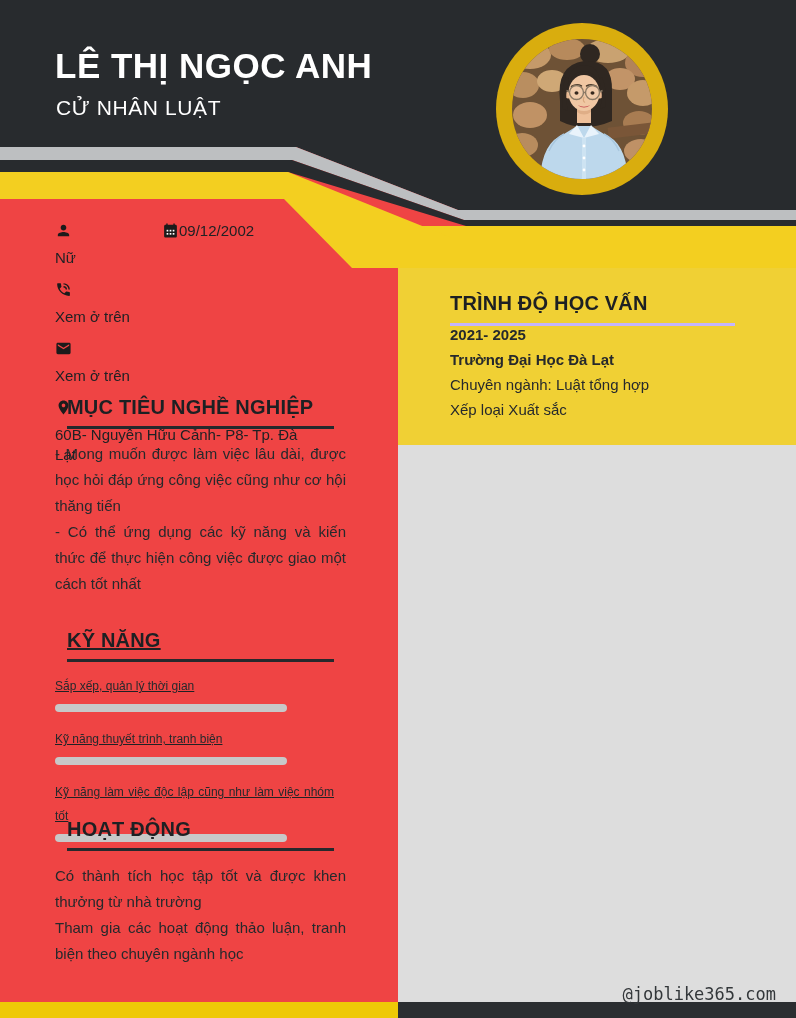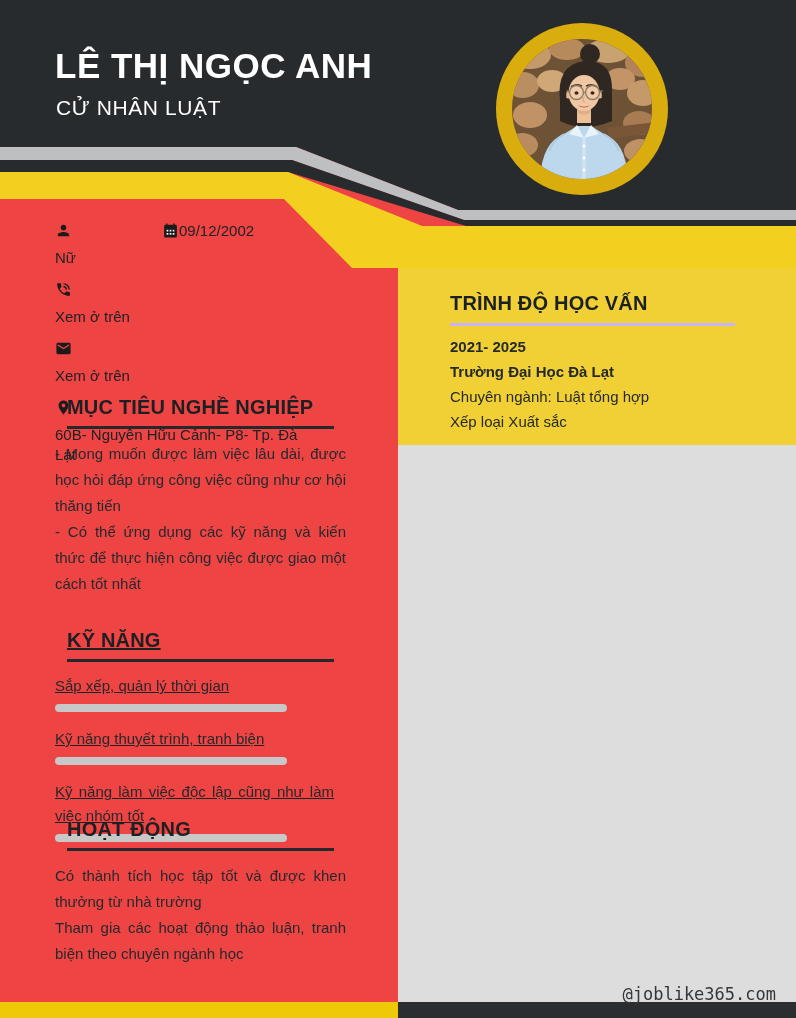--- a/index.html
+++ b/index.html
@@ -37,31 +37,31 @@
     margin:12px;font-size:20px;font-weight:700;letter-spacing:.2px;color:#1d2023;
     padding-bottom:7px;border-bottom:3px solid #26292c;
   }
   .sec .body{margin-top:9px;}
   .sec .body p{margin:0;font-size:15px;line-height:26px;text-align:justify;color:#26292c;}
   #objective{top:384px;}
   #skills{top:617px;text-decoration:underline;}
   #activities{top:806px;}
 
   .skill{margin-top:10px;}
-  .skill .lbl{margin:0 12px 6px 0;font-size:15px;line-height:24px;text-align:justify;color:#26292c;}
+  .skill .lbl{margin:0 12px 6px 0;font-size:12px;line-height:24px;text-align:justify;color:#26292c;}
   .skill .bar{width:232px;height:8px;border-radius:4px;background:#c8c8c8;margin-bottom:15px;}
 
   
   #education{position:absolute;left:450px;top:292px;width:285px;}
   #education h2{
     margin:0;font-size:20px;font-weight:700;letter-spacing:.2px;color:#1d2023;
     padding-bottom:8px;border-bottom:3px solid #c4b5fd;
   }
   .edu-line{margin-top:9px;font-size:15px;line-height:16px;color:#26292c;}
-  .edu-line.first{margin-top:13px;}
+  .edu-line.first{margin-top:1px;}
   .edu-line.b{font-weight:700;}
 
   
   .watermark{
     position:absolute;top:984px;left:398px;width:388px;
     text-align:right;padding-right:10px;box-sizing:border-box;
     font-family:"DejaVu Sans Mono",monospace;
     font-size:17px;color:#33373a;letter-spacing:0px;white-space:nowrap;
   }
 </style>

